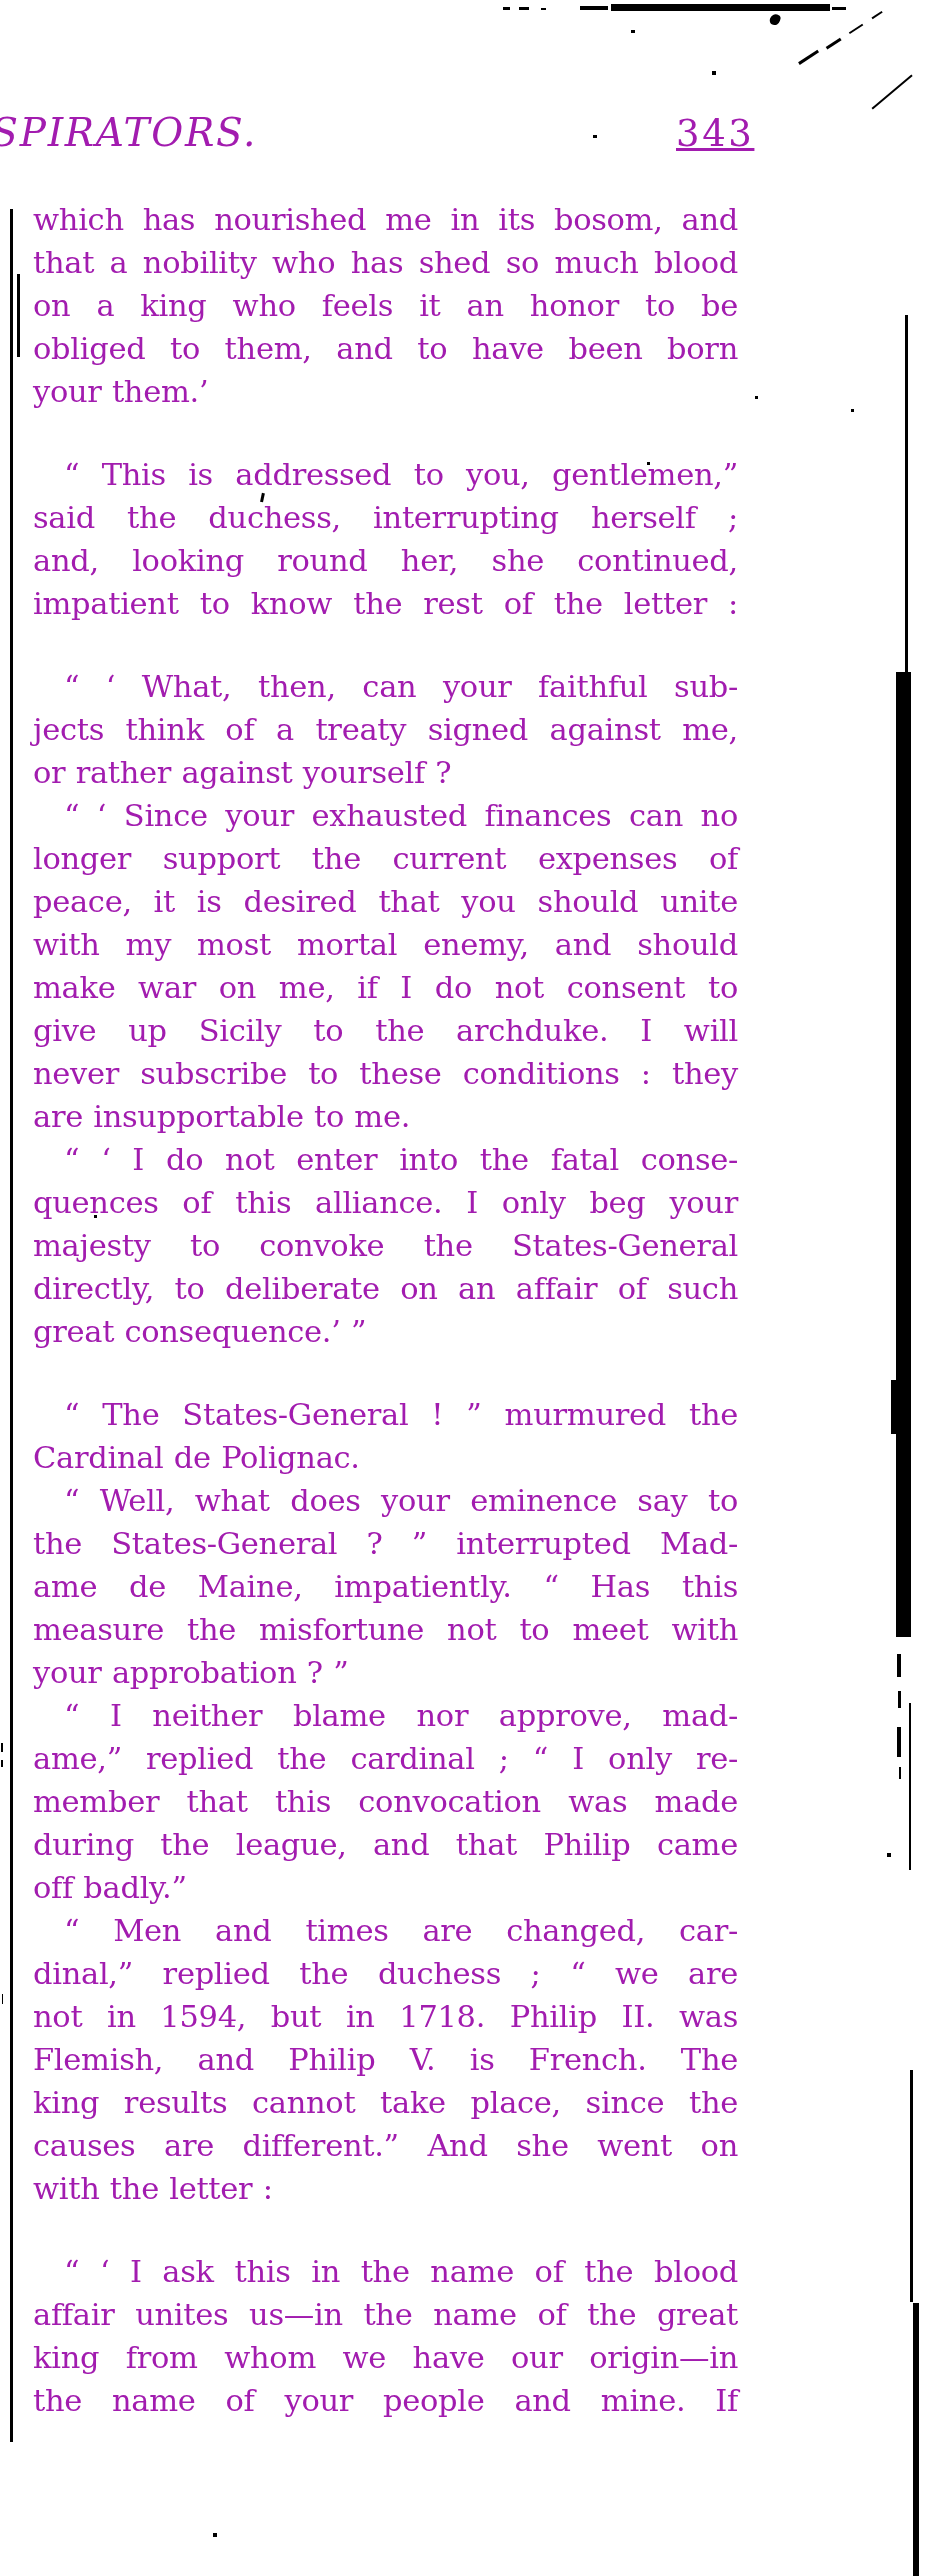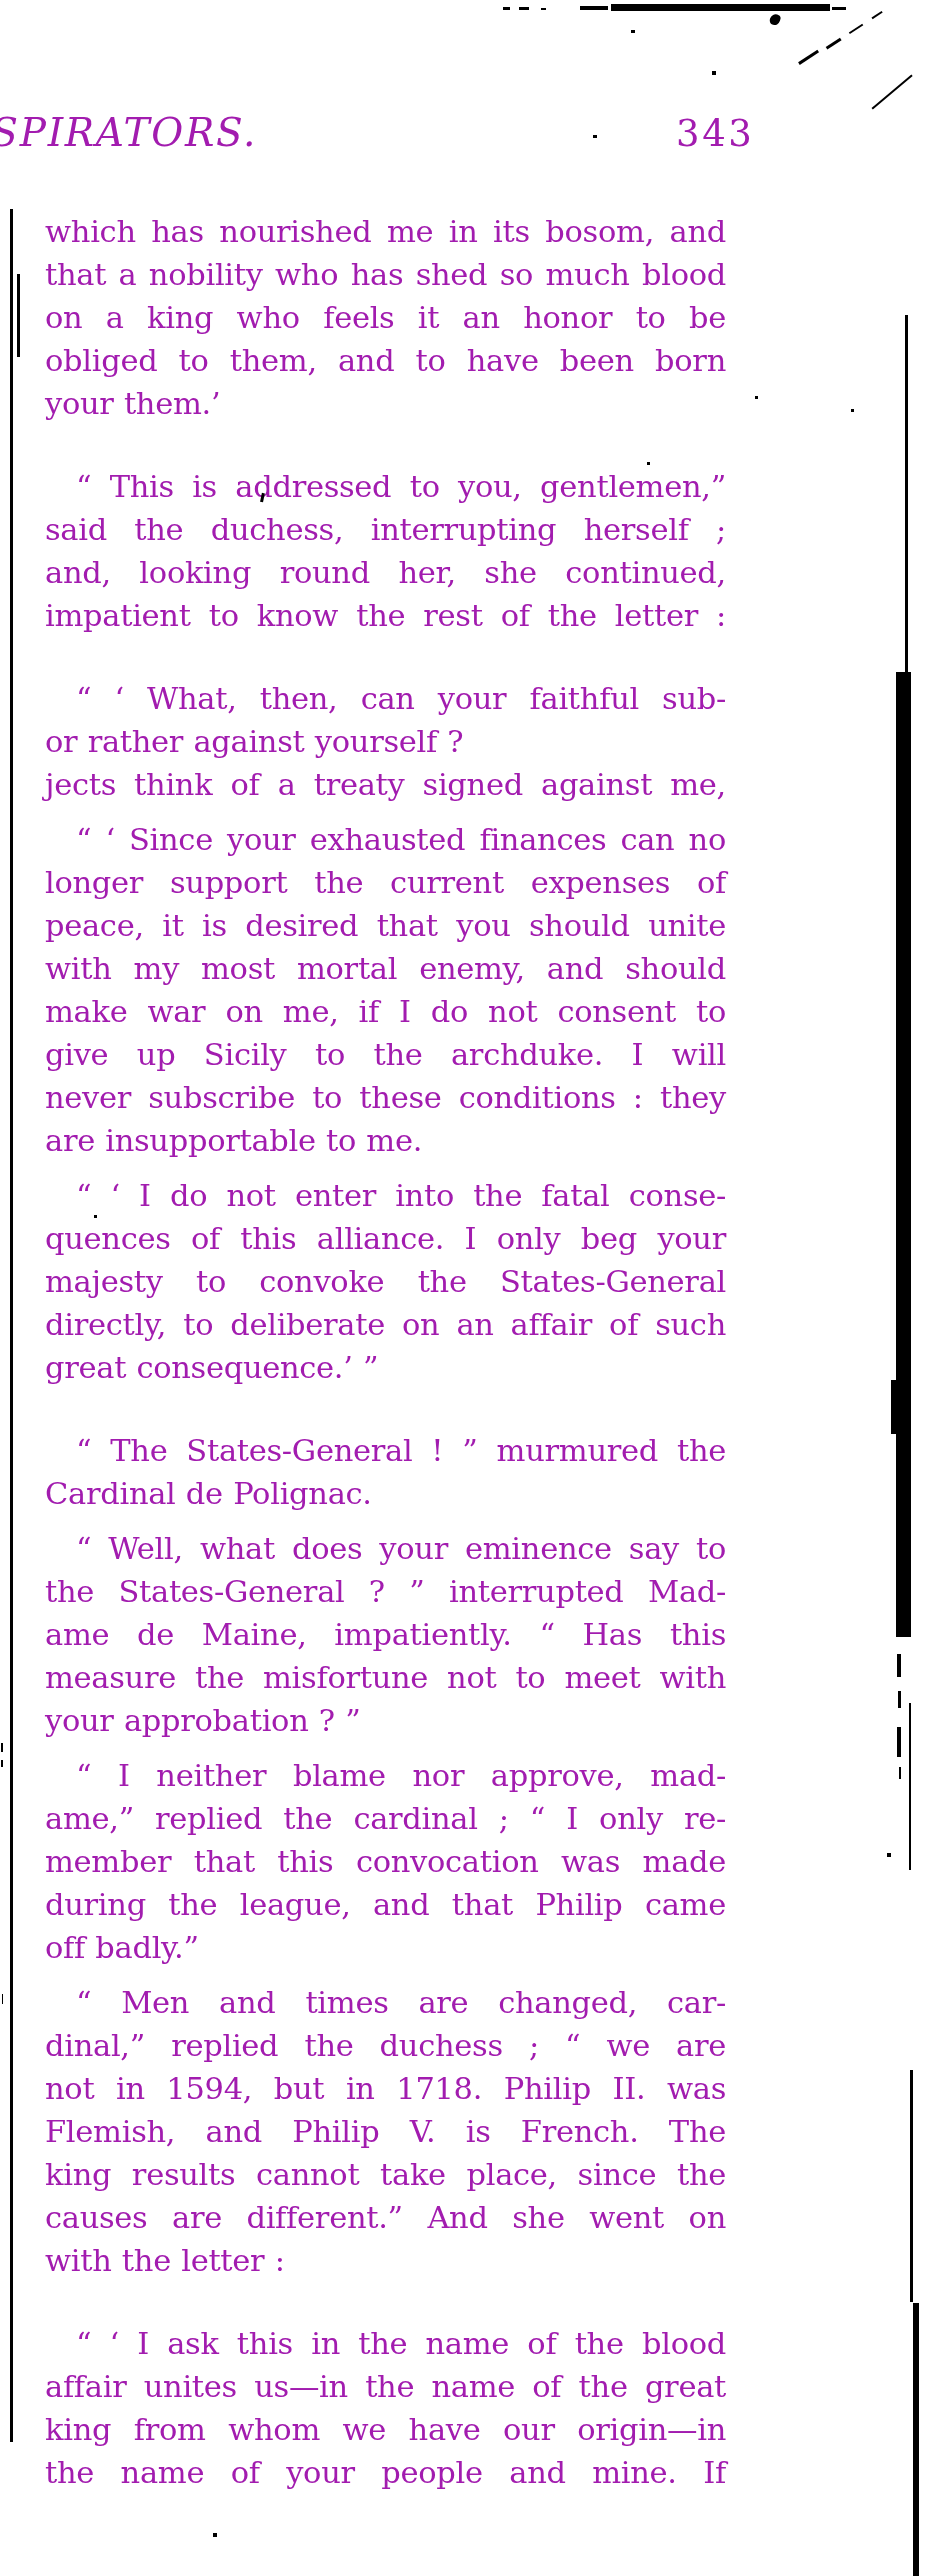--- a/index.html
+++ b/index.html
@@ -7,28 +7,28 @@
     position:relative;width:926px;height:2576px;background:#ffffff;
     overflow:hidden;color:#a21caf;
     font-family:"DejaVu Serif","Liberation Serif",serif;
   }
   .running-title{
     position:absolute;left:-8.7px;top:112px;
     font-style:italic;font-size:39px;line-height:42px;letter-spacing:1.7px;
   }
   .page-number{
     position:absolute;left:676px;top:114px;
-    font-size:37px;line-height:40px;letter-spacing:2.6px;
+    font-size:37px;line-height:40px;letter-spacing:2.6px;text-decoration:underline;
   }
   .text-body{
     position:absolute;left:33px;top:198px;width:705px;
     font-size:30.5px;line-height:43px;letter-spacing:-0.3px;
     word-spacing:0.9px;
   }
-  .para{margin:12px;}
+  .para{margin:0;}
   .para.gap{margin-top:40px;}
   .para.indent .line:first-child{text-indent:31px;}
   .line{text-align:justify;text-align-last:justify;}
   .line.nj{text-align-last:left;}
   .art{position:absolute;background:#000;}
 </style>
 </head>
 <body>
 
 <div class="page">
@@ -45,22 +45,22 @@
         <div class="line nj">your them.’</div>
       </div>
       <div class="para indent gap">
         <div class="line">“ This is addressed to you, gentlemen,”</div>
         <div class="line">said the duchess, interrupting herself ;</div>
         <div class="line">and, looking round her, she continued,</div>
         <div class="line">impatient to know the rest of the letter :</div>
       </div>
       <div class="para indent gap">
         <div class="line">“ ‘ What, then, can your faithful sub-</div>
+        <div class="line">jects think of a treaty signed against me,</div>
         <div class="line nj">or rather against yourself ?</div>
-        <div class="line">jects think of a treaty signed against me,</div>
       </div>
       <div class="para indent">
         <div class="line">“ ‘ Since your exhausted finances can no</div>
         <div class="line">longer support the current expenses of</div>
         <div class="line">peace, it is desired that you should unite</div>
         <div class="line">with my most mortal enemy, and should</div>
         <div class="line">make war on me, if I do not consent to</div>
         <div class="line">give up Sicily to the archduke.  I will</div>
         <div class="line">never subscribe to these conditions : they</div>
         <div class="line nj">are insupportable to me.</div>

